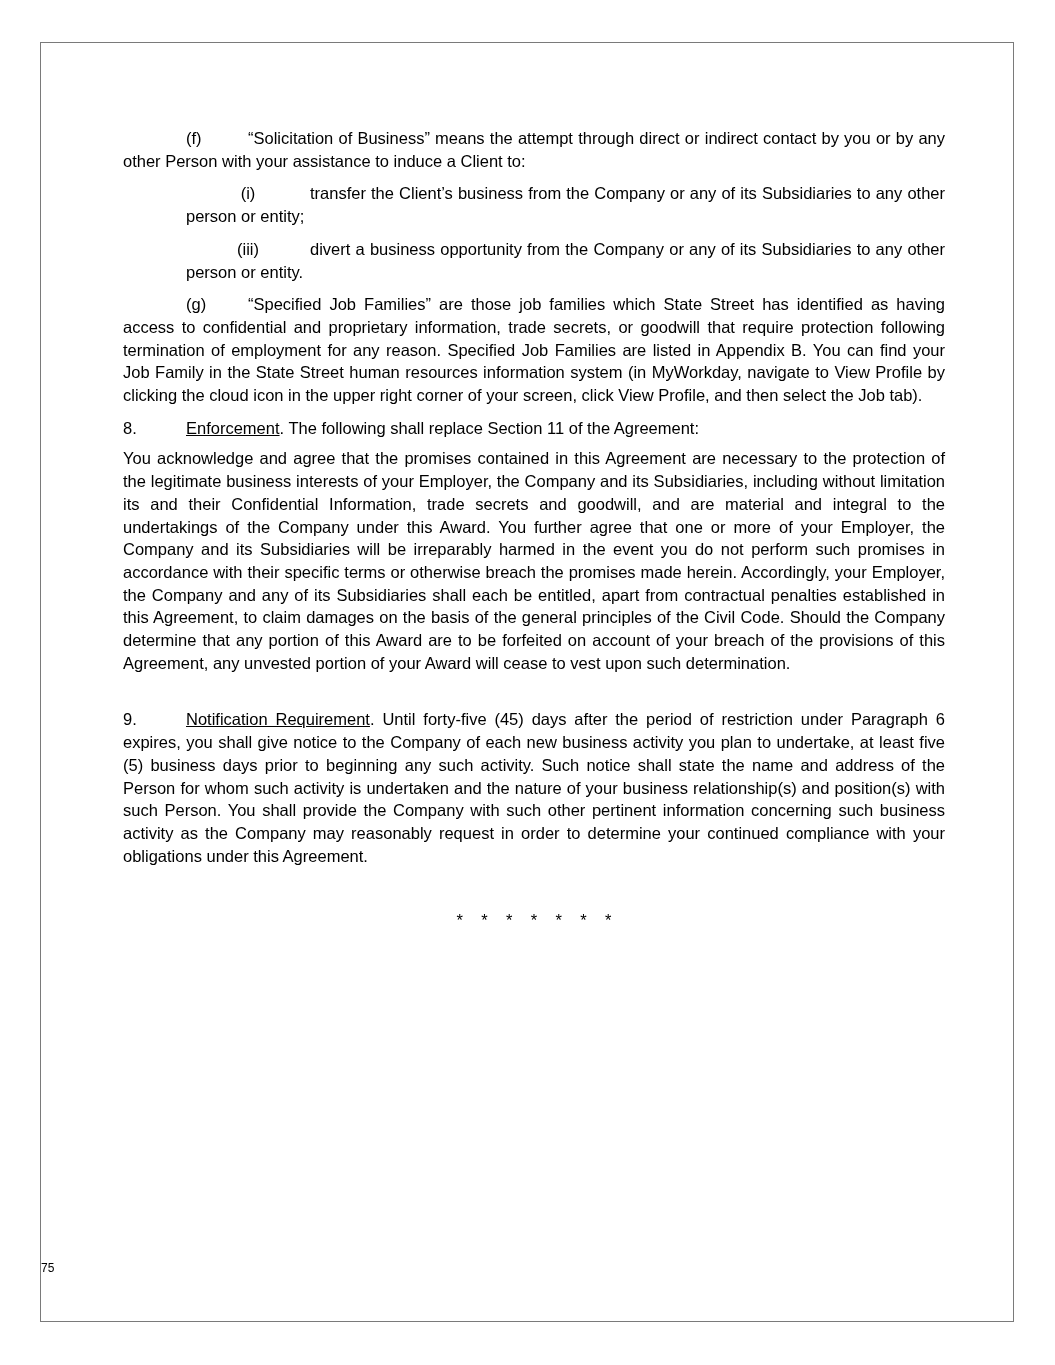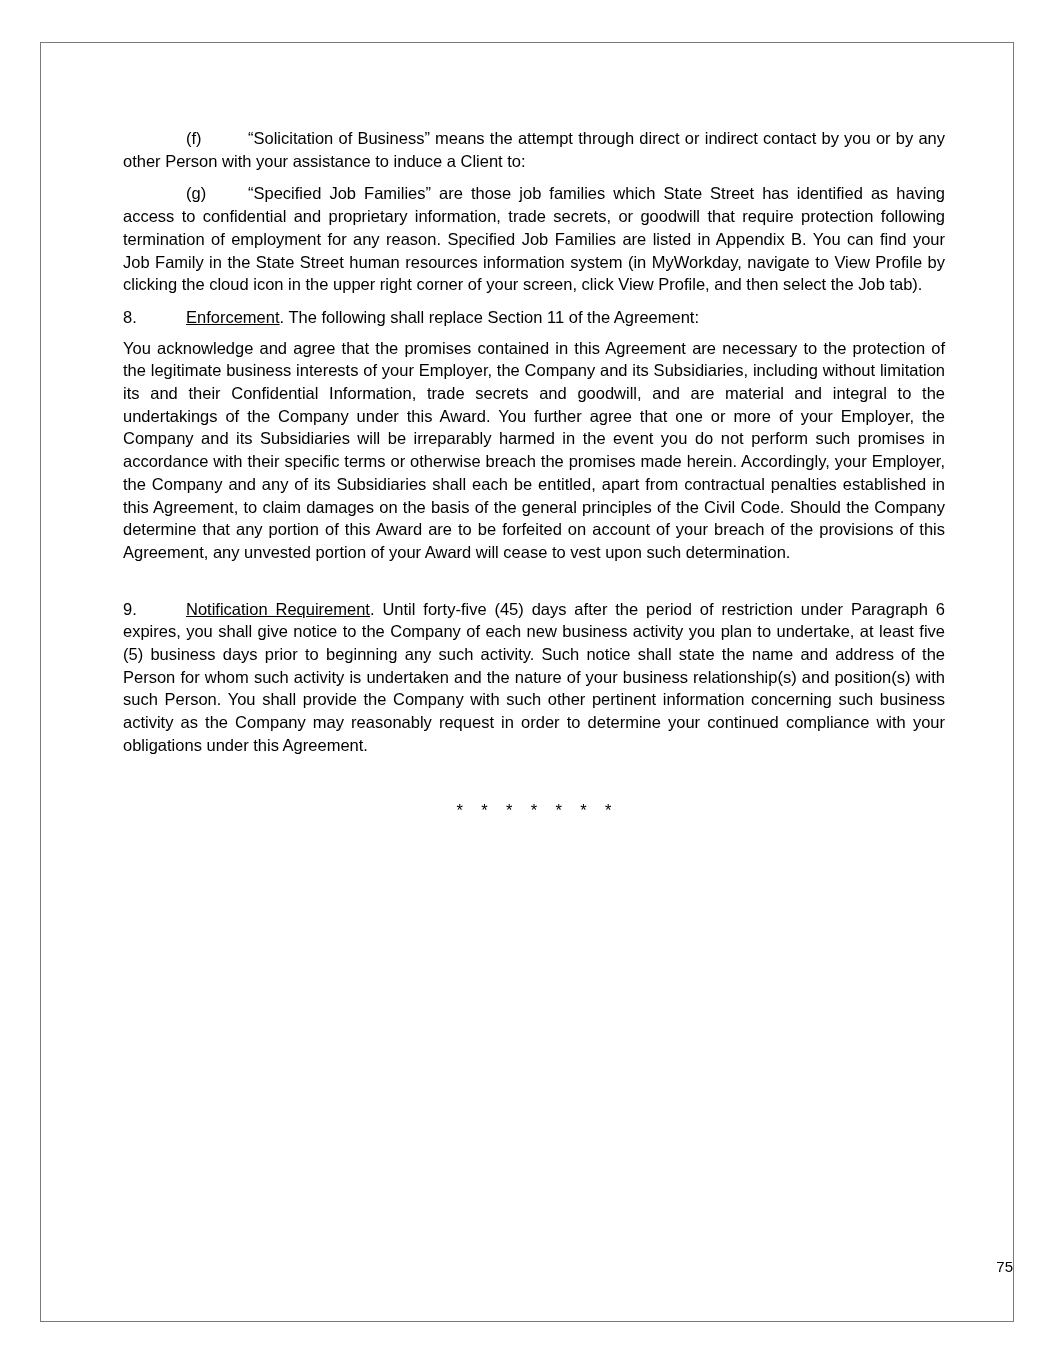--- a/index.html
+++ b/index.html
@@ -74,35 +74,37 @@
     margin-top: 42px;
     text-align: center;
     white-space: pre;
     font-size: 16.5px;
   }
   .page-number {
     position: absolute;
     left: 0;
     right: 0;
     bottom: 46px;
-    text-align: right;
-    font-size: 15px;
+    text-align: left;
+    font-size: 12px;
   }
 </style>
 </head>
 <body>
 
 <div class="sheet">
   <div class="border-box">
     <div class="content">
 
       <p class="para def"><span class="lbl-def">(f)</span><span>“Solicitation of Business” means the attempt through direct or indirect contact by you or by any other Person with your assistance to induce a Client to:</span></p>
 
+      <p class="para subitem"><span class="lbl-sub">(i)</span><span>transfer the Client’s business from the Company or any of its Subsidiaries to any other person or entity;</span></p>
 
 
+      <p class="para subitem"><span class="lbl-sub">(iii)</span><span>divert a business opportunity from the Company or any of its Subsidiaries to any other person or entity.</span></p>
 
       <p class="para def"><span class="lbl-def">(g)</span><span>“Specified Job Families” are those job families which State Street has identified as having access to confidential and proprietary information, trade secrets, or goodwill that require protection following termination of employment for any reason. Specified Job Families are listed in Appendix B. You can find your Job Family in the State Street human resources information system (in MyWorkday, navigate to View Profile by clicking the cloud icon in the upper right corner of your screen, click View Profile, and then select the Job tab).</span></p>
 
       <p class="para section"><span class="lbl-num">8.</span><span class="u">Enforcement</span><span>.  The following shall replace Section 11 of the Agreement:</span></p>
 
       <p class="para body-para">You acknowledge and agree that the promises contained in this Agreement are necessary to the protection of the legitimate business interests of your Employer, the Company and its Subsidiaries, including without limitation its and their Confidential Information, trade secrets and goodwill, and are material and integral to the undertakings of the Company under this Award. You further agree that one or more of your Employer, the Company and its Subsidiaries will be irreparably harmed in the event you do not perform such promises in accordance with their specific terms or otherwise breach the promises made herein. Accordingly, your Employer, the Company and any of its Subsidiaries shall each be entitled, apart from contractual penalties established in this Agreement, to claim damages on the basis of the general principles of the Civil Code. Should the Company determine that any portion of this Award are to be forfeited on account of your breach of the provisions of this Agreement, any unvested portion of your Award will cease to vest upon such determination.</p>
 
       <p class="para section"><span class="lbl-num">9.</span><span class="u">Notification Requirement</span><span>.  Until forty-five (45) days after the period of restriction under Paragraph 6 expires, you shall give notice to the Company of each new business activity you plan to undertake, at least five (5) business days prior to beginning any such activity. Such notice shall state the name and address of the Person for whom such activity is undertaken and the nature of your business relationship(s) and position(s) with such Person. You shall provide the Company with such other pertinent information concerning such business activity as the Company may reasonably request in order to determine your continued compliance with your obligations under this Agreement.</span></p>
 
       <div class="separator">*    *    *    *    *    *    *</div>

